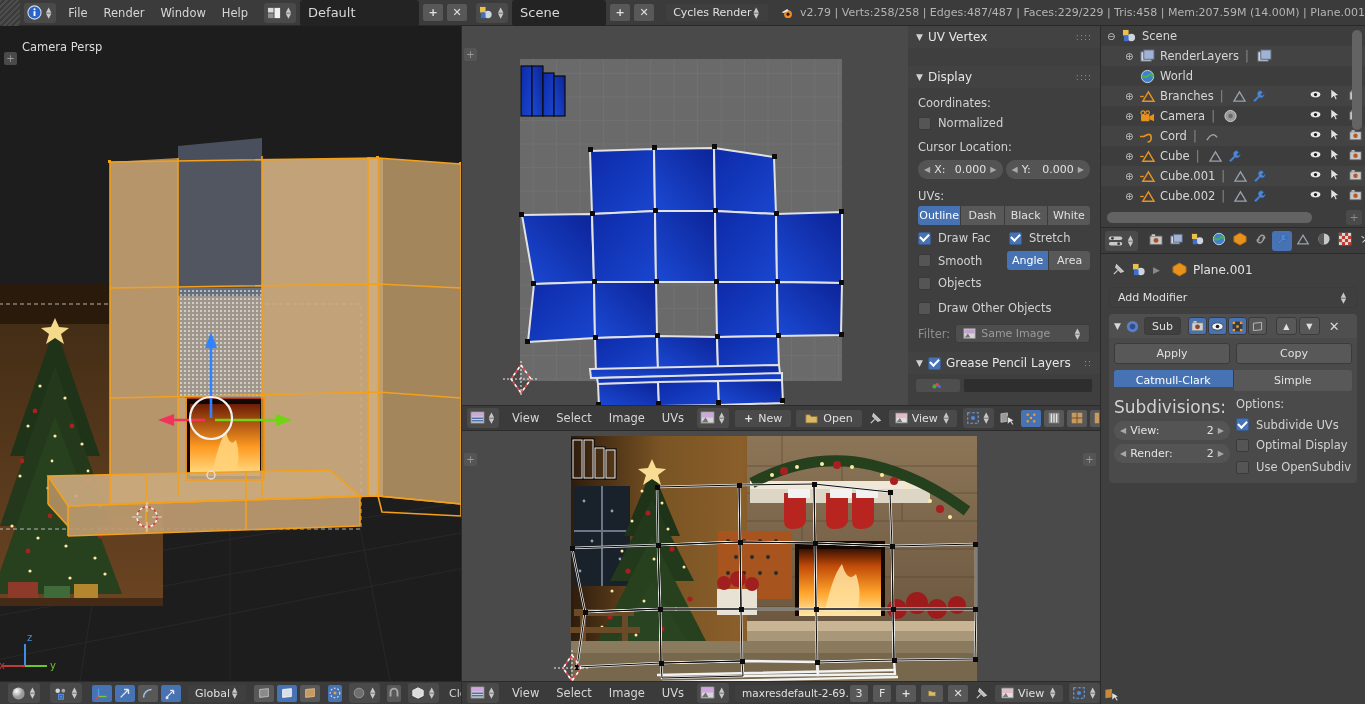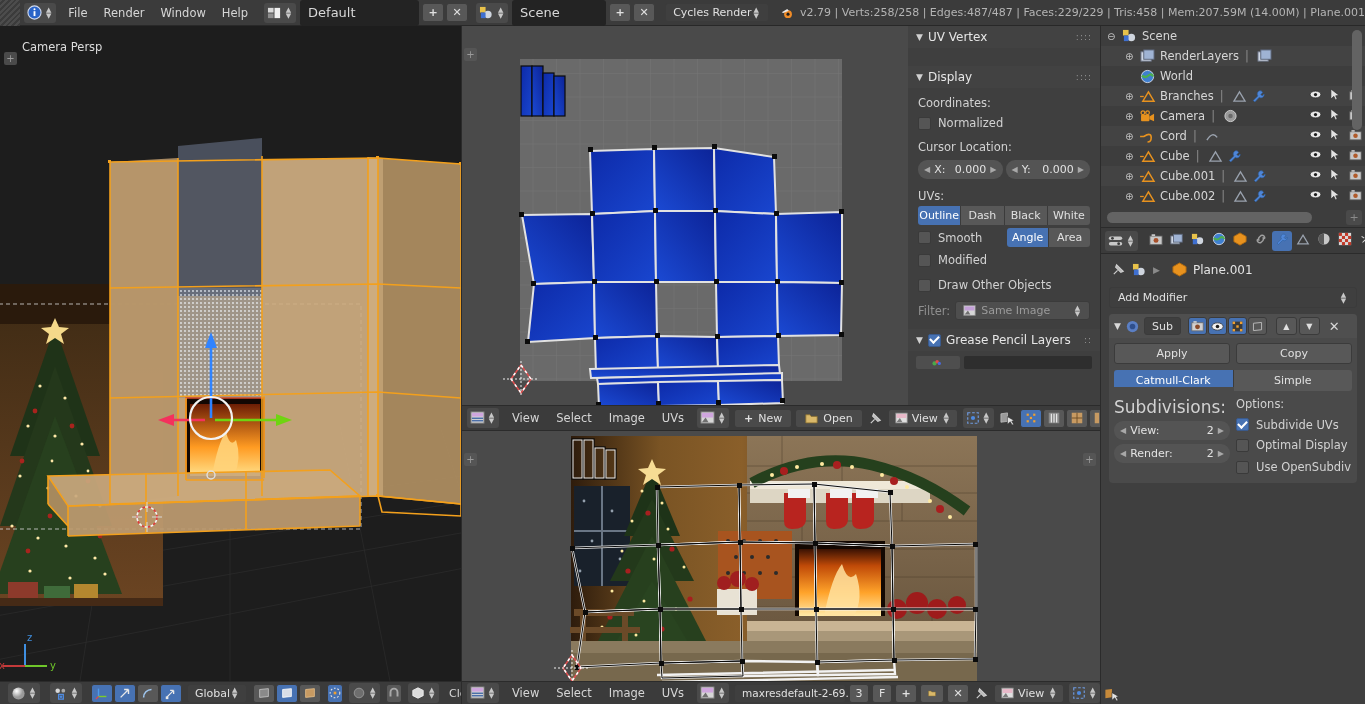--- a/index.html
+++ b/index.html
@@ -693,31 +693,37 @@
       <span class="prop-label">UVs:</span>
     </div>
     <div style="padding:0 10px">
       <div class="seg">
         <div class="sel">Outline</div>
         <div>Dash</div>
         <div>Black</div>
         <div>White</div>
       </div>
     </div>
+    <div class="prop-row" style="padding-top:6px">
+      <span class="cb on"></span>
+      <span class="prop-label" style="width:64px">Draw Fac</span>
+      <span class="cb on"></span>
+      <span class="prop-label">Stretch</span>
+    </div>
     <div class="prop-row">
       <span class="cb"></span>
       <span class="prop-label" style="width:64px">Smooth</span>
       <div class="seg" style="width:85px">
         <div class="sel">Angle</div>
         <div>Area</div>
       </div>
     </div>
     <div class="prop-row">
       <span class="cb"></span>
-      <span class="prop-label">Modified</span>
+      <span class="prop-label">Objects</span>
     </div>
     <div class="prop-row" style="padding-top:8px">
       <span class="cb"></span>
       <span class="prop-label">Draw Other Objects</span>
     </div>
     <div class="prop-row" style="padding-top:6px;gap:5px">
       <span class="prop-label" style="color:#8f8f8f">Filter:</span>
       <div class="btn" style="flex:1;background:#4e4e4e;justify-content:space-between;gap:5px">
         <svg width="13" height="13" viewBox="0 0 16 16">
           <rect x="1" y="2" width="14" height="12" fill="#d6d6d6" stroke="#8a8a8a"></rect>

